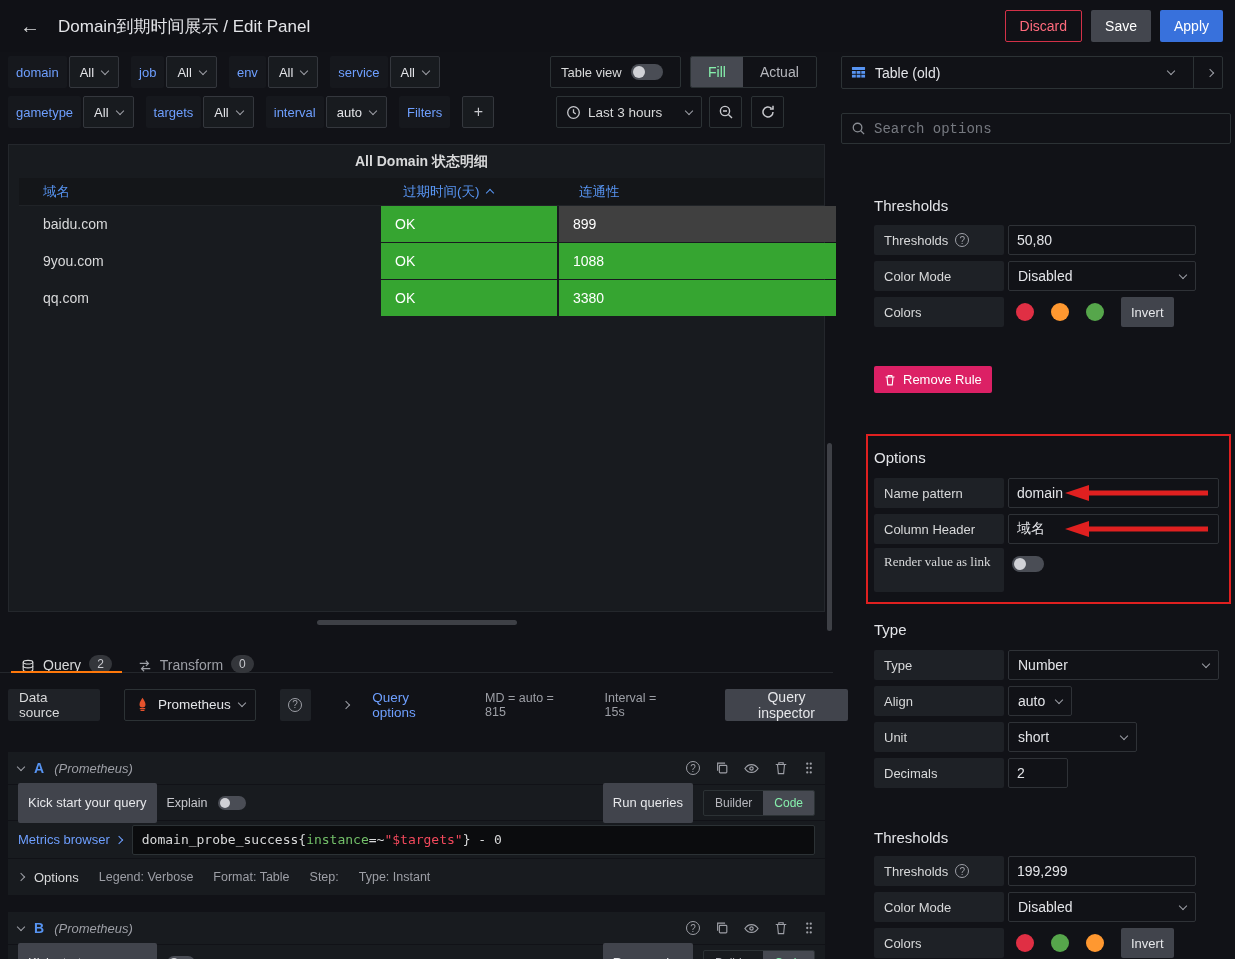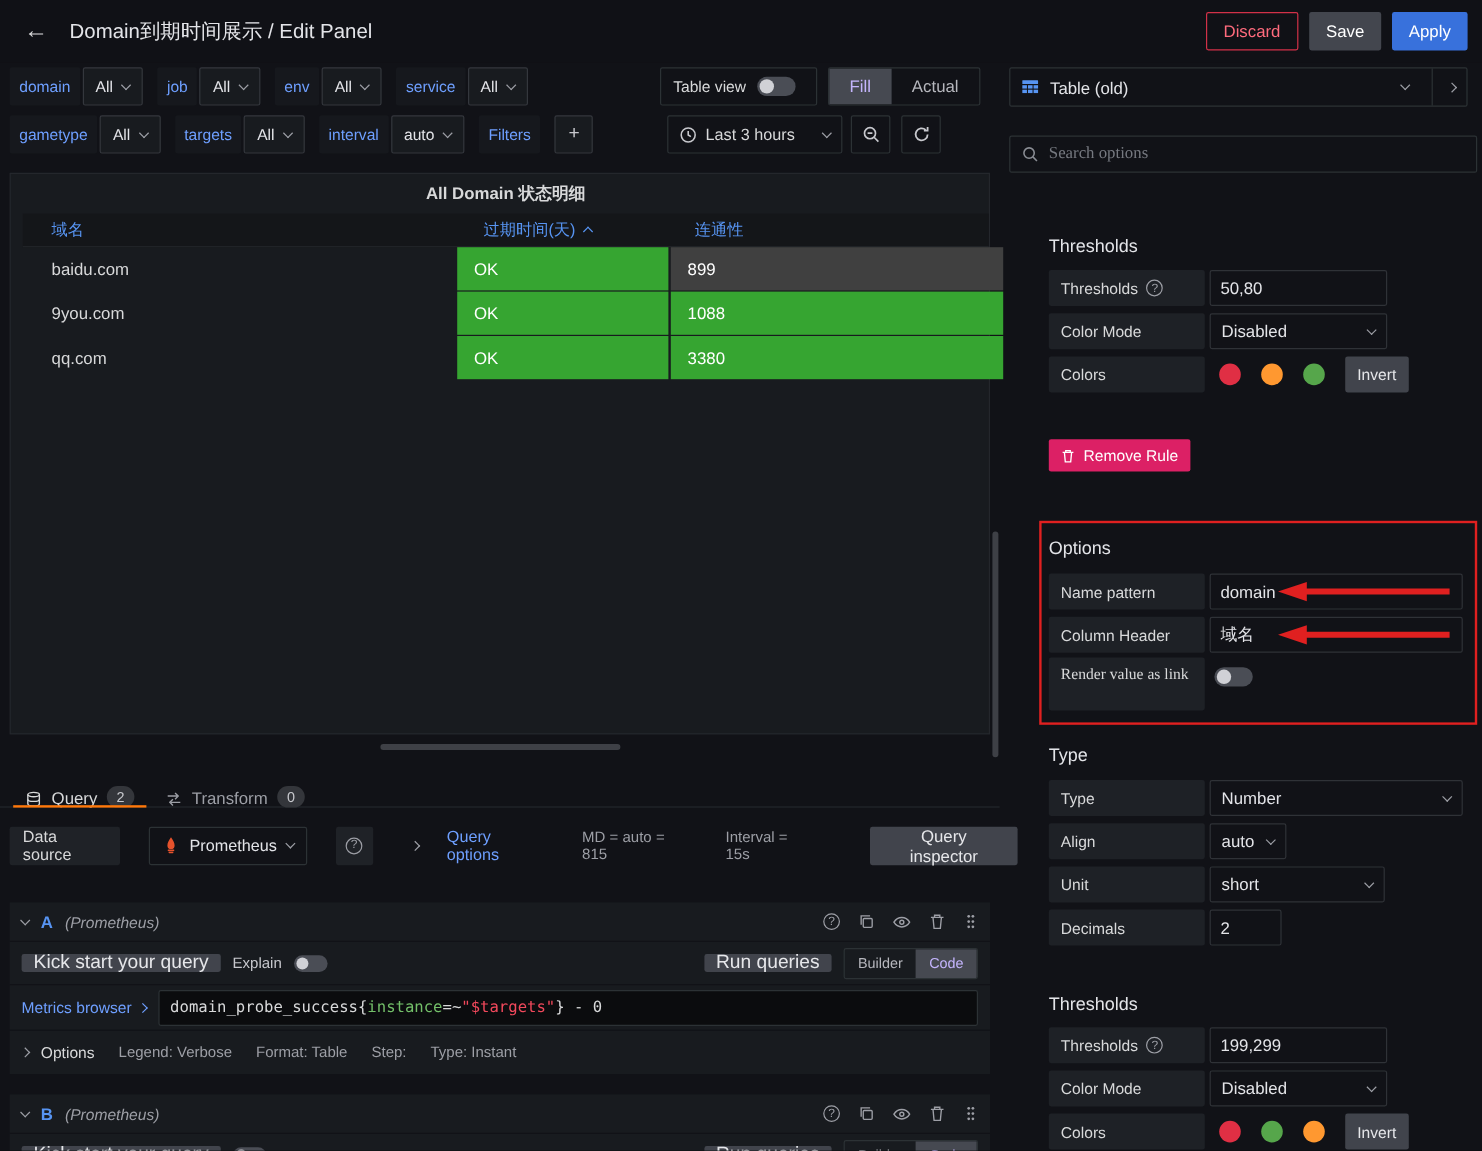--- a/index.html
+++ b/index.html
@@ -9,21 +9,21 @@
 
   
   .chev { display:inline-block; width:6px; height:6px; border-right:1.5px solid currentColor; border-bottom:1.5px solid currentColor; }
   .chev.down { transform:rotate(45deg); margin-top:-3px; }
   .chev.up { transform:rotate(225deg); margin-top:3px; }
   .chev.right { transform:rotate(-45deg); }
   .gray { color:#9d9fa6; }
   .blue { color:#6e9fff; }
   .btn { display:inline-flex; align-items:center; justify-content:center; height:32px; padding:0 14px; border-radius:2px; font-size:14px; border:none; cursor:pointer; font-family:inherit; gap:6px; }
   .btn.secondary { background:#41444c; color:#e6e7ea; }
-  .btn.sm { height:15px; padding:0 10px; font-size:16px; }
+  .btn.sm { height:40px; padding:0 10px; font-size:13px; }
   .qicon { display:inline-flex; width:14px; height:14px; border:1px solid #9d9fa6; border-radius:50%; align-items:center; justify-content:center; font-size:10px; color:#9d9fa6; flex:none; }
   .switch { position:relative; width:32px; height:16px; border-radius:9px; background:#4a4d55; display:inline-block; flex:none; }
   .switch::after { content:""; position:absolute; left:2px; top:2px; width:12px; height:12px; border-radius:50%; background:#d0d1d6; }
   .switch.sm { width:28px; height:14px; }
   .switch.sm::after { width:10px; height:10px; }
   svg.ic { display:block; flex:none; }
 
   
   .topbar { position:absolute; left:0; top:0; width:1235px; height:52px; display:flex; align-items:center; padding:0 12px 0 16px; background:#101116; }
   .backbtn { font-size:20px; color:#d8d9da; background:none; border:none; cursor:pointer; width:28px; }
@@ -37,21 +37,21 @@
   .vrow { position:absolute; display:flex; align-items:center; gap:12px; height:32px; }
   .var { display:flex; align-items:stretch; gap:2px; height:32px; }
   .var-label { display:flex; align-items:center; padding:0 8px; color:#6e9fff; font-size:13px; background:#16181d; border-radius:2px; }
   .var-value { display:flex; align-items:center; gap:8px; padding:0 10px; font-size:13px; font-weight:500; color:#e3e4e8; background:#181b1f; border:1px solid #34373d; border-radius:2px; }
   .var-value .chev { color:#9d9fa6; }
   .sqbtn { display:flex; width:32px; height:32px; align-items:center; justify-content:center; background:#181b1f; border:1px solid #34373d; border-radius:2px; color:#c7c8cd; font-size:16px; cursor:pointer; }
 
   .tvbox { position:absolute; left:550px; top:56px; width:131px; height:32px; border:1px solid #2c3235; border-radius:2px; display:flex; align-items:center; gap:9px; padding:0 10px; font-size:13px; color:#d8d9da; }
   .segmented { position:absolute; left:690px; top:56px; height:32px; display:flex; border:1px solid #2c3235; border-radius:2px; overflow:hidden; }
   .seg { display:flex; align-items:center; padding:0 17px; font-size:14px; color:#b6b7bd; cursor:pointer; }
-  .seg.active { background:#464951; color:#c4b5fd; font-weight:500; }
+  .seg.active { background:#464951; color:#86efac; font-weight:500; }
 
   .timepicker { position:absolute; left:556px; top:96px; width:146px; height:32px; border:1px solid #2c3235; border-radius:2px; display:flex; align-items:center; gap:7px; padding:0 9px; font-size:13.5px; color:#d8d9da; cursor:pointer; }
   .toolbtn { position:absolute; top:96px; width:33px; height:32px; border:1px solid #2c3235; border-radius:2px; display:flex; align-items:center; justify-content:center; background:transparent; color:#c7c8cd; cursor:pointer; }
 
   
   .panel { position:absolute; left:8px; top:144px; width:817px; height:468px; background:#181b1f; border:1px solid #24272c;padding-left:10px; }
   .panel-title { height:33px; line-height:33px; text-align:center; font-size:14px; font-weight:600; color:#d8d9da; }
   .thead, .trow { display:grid; grid-template-columns:360px 176px 277px; column-gap:2px; }
   .thead { height:28px; background:#141619; border-bottom:1px solid #202327; }
   .th { display:flex; align-items:center; gap:7px; font-size:13.5px; color:#5794f2; cursor:pointer; }
@@ -95,30 +95,30 @@
   .miniseg .seg { font-size:12px; padding:0 11px; }
   .codebox { flex:1; height:30px; display:flex; align-items:center; background:#0b0c0e; border:1px solid #2c3235; border-radius:2px; padding:0 9px; font-family:"DejaVu Sans Mono", monospace; font-size:13px; color:#d8d9da; overflow:hidden; white-space:pre; }
   .code.green { color:#73bf69; } .code.red { color:#f2495c; }
   .optlabel { font-size:13px; font-weight:500; color:#d8d9da; }
 
   
   .vizpicker { position:absolute; left:841px; top:56px; width:382px; height:33px; border:1px solid #2c3235; border-radius:2px; display:flex; align-items:center; gap:9px; padding:0 9px; font-size:14px; color:#e3e4e8; cursor:pointer; }
   .vizpicker .spacer { flex:1; }
   .vizdivider { width:1px; align-self:stretch; background:#2c3235; margin:0 4px 0 10px; }
   .searchbox { position:absolute; left:841px; top:113px; width:390px; height:31px; border:1px solid #2c3235; border-radius:2px; display:flex; align-items:center; gap:8px; padding:0 9px; color:#8a8d94; }
-  .searchbox input { flex:1; background:transparent; border:none; outline:none; color:#d8d9da; font-size:14px; font-family:Liberation Serif, serif; }
+  .searchbox input { flex:1; background:transparent; border:none; outline:none; color:#d8d9da; font-size:14px; font-family:Liberation Mono, monospace; }
   .searchbox input::placeholder { color:#767980; }
   .sheading { position:absolute; left:874px; font-size:15px; font-weight:500; color:#e3e4e8; }
   .srow { position:absolute; left:874px; display:flex; align-items:center; gap:4px; height:30px; }
   .slabel { display:flex; align-items:center; gap:7px; width:130px; height:100%; padding:0 10px; background:#1e2126; border-radius:2px; font-size:13px; color:#d8d9da; }
   .slabel.tall { height:44px; line-height:15px; align-items:flex-start; padding-top:6px; }
   .sinput { height:30px; background:#111217; border:1px solid #2f3237; border-radius:2px; color:#e3e4e8; font-size:14px; padding:0 8px; font-family:inherit; outline:none; }
   .sselect { height:30px; background:#111217; border:1px solid #2f3237; border-radius:2px; color:#e3e4e8; font-size:14px; padding:0 9px; display:flex; align-items:center; justify-content:space-between; gap:8px; cursor:pointer; }
   .sselect .chev { color:#9d9fa6; }
-  .w211{width:211px;} .w156{width:148px;} .w124{width:146px;} .w64{width:64px;} .w60{width:60px;}
+  .w211{width:211px;} .w156{width:188px;} .w124{width:129px;} .w64{width:64px;} .w60{width:60px;}
   .dot { width:18px; height:18px; border-radius:50%; display:inline-block; cursor:pointer; }
   .colors { display:flex; align-items:center; gap:17px; margin-left:8px; }
   .btn.removerule { background:#dc2065; color:#fff; height:27px; font-size:13px; padding:0 10px; gap:7px; }
 
   
   .ann-rect { position:absolute; left:866px; top:434px; width:365px; height:170px; border:2px solid #e02020; pointer-events:none; z-index:40; }
   .ann-arrow { position:absolute; z-index:41; pointer-events:none; }
 </style>
 </head>
 <body>

